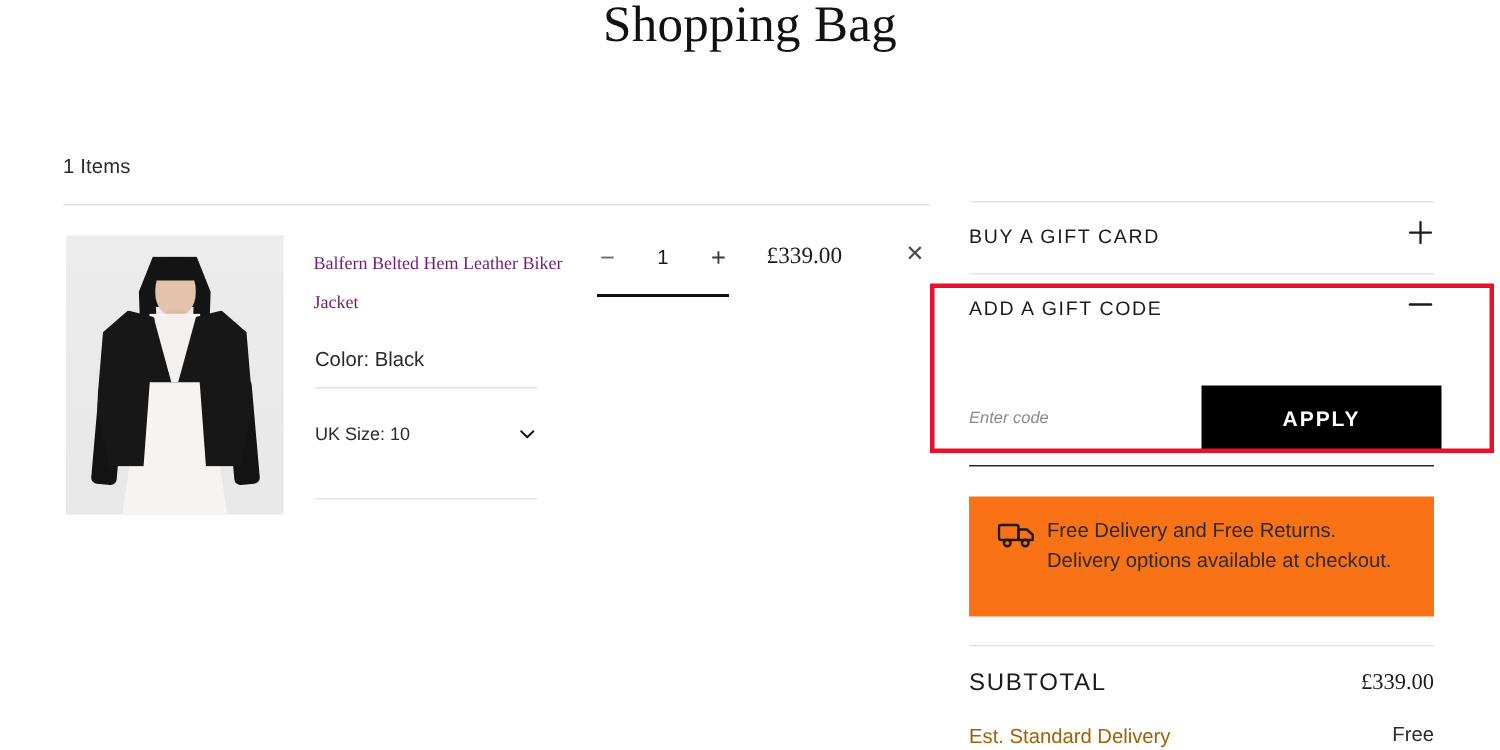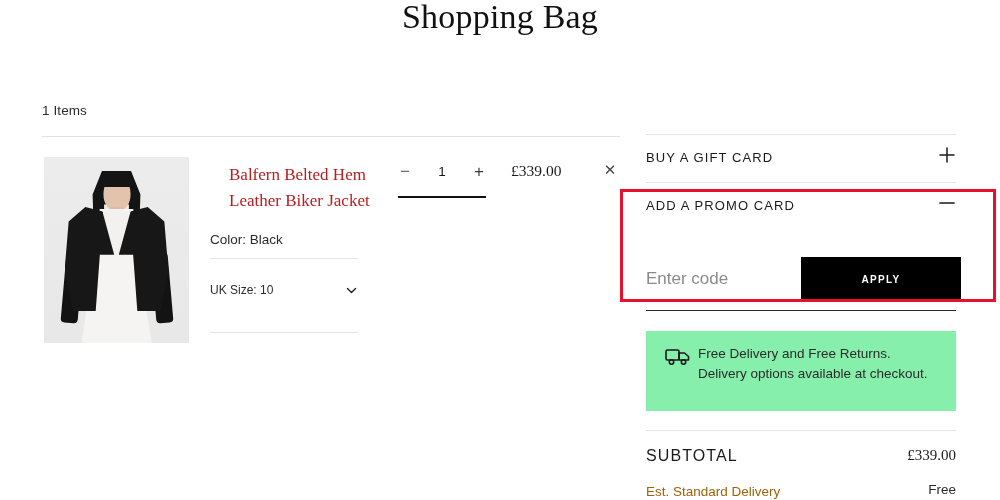--- a/index.html
+++ b/index.html
@@ -81,21 +81,21 @@
     background:#141414; border-radius:46% 46% 12% 12%;
   }
   .ph-neck {
     position:absolute; left:50%; top:50px; width:12px; height:10px;
     transform:translateX(-50%); background:#dcb99f;
   }
 
   .product-name {
     position:absolute; left:209px; top:162px; width:180px;
     font-family:"Liberation Serif", serif;
-    font-size:17px; line-height:26px; color:#b91c1c;margin-left:20px;
+    font-size:12px; line-height:26px; color:#701a75;
   }
 
   .attr-divider { position:absolute; left:210px; width:148px; height:1px; background:#e4e4e4; }
   .attr-div-1 { top:258px; }
   .attr-div-2 { top:332px; }
 
   .attr-color {
     position:absolute; left:210px; top:232px;
     font-size:13.5px; color:#2b2b2b;
   }
@@ -153,38 +153,38 @@
     position:absolute; right:0; top:-2px; width:18px; height:18px;
   }
 
   .promo-input-wrap {
     position:absolute; left:646px; top:257px; width:310px; height:44px;
   }
   .promo-input {
     position:absolute; left:0; top:0; width:150px; height:44px;
     border:none; outline:none; background:transparent;
     font-family:"Liberation Sans", sans-serif;
-    font-size:17px; color:#4d7c0f;
+    font-size:11px; color:#4d7c0f;font-style:italic;
   }
   .promo-input::placeholder { color:#8b8b8b; }
   .apply-btn {
     position:absolute; right:-5px; top:0; width:160px; height:44px;
     background:#000; color:#fff; border:none; cursor:pointer;
     font-family:"Liberation Sans", sans-serif;
-    font-size:10px; font-weight:700; letter-spacing:1.3px;
+    font-size:14px; font-weight:700; letter-spacing:1.3px;
   }
 
   .red-box {
     position:absolute; left:620px; top:189px; width:376px; height:113px;
     border:3px solid #e8112d; pointer-events:none;
   }
 
   .delivery-banner {
     position:absolute; left:646px; top:331px; width:310px; height:80px;
-    background:#86efac;
+    background:#f97316;
   }
   .truck-icon { position:absolute; left:19px; top:16px; width:26px; height:20px; }
   .delivery-text {
     position:absolute; left:52px; top:13px; width:240px;
     font-size:13.5px; line-height:19.5px; color:#2b2b2b;
   }
 
   .subtotal-row {
     position:absolute; left:646px; top:447px; width:310px; height:20px;
   }
@@ -254,21 +254,21 @@
     <span class="acc-sign">
       <svg viewBox="0 0 18 18" width="18" height="18">
           <path d="M9 2 V16 M2 9 H16" stroke="#1a1a1a" stroke-width="1.5" stroke-linecap="round"></path>
         </svg>
     </span>
   </div>
 
   <div class="rt-divider rt-div-gift"></div>
 
   <div class="accordion-row acc-promo">
-    <span class="acc-label">ADD A PROMO CARD</span>
+    <span class="acc-label">ADD A GIFT CODE</span>
     <span class="acc-sign">
       <svg viewBox="0 0 18 18" width="18" height="18">
           <path d="M2 9 H16" stroke="#1a1a1a" stroke-width="1.7" stroke-linecap="round"></path>
         </svg>
     </span>
   </div>
 
   <div class="promo-input-wrap">
     <input class="promo-input" type="text" placeholder="Enter code" style="">
     <button class="apply-btn">APPLY</button>

